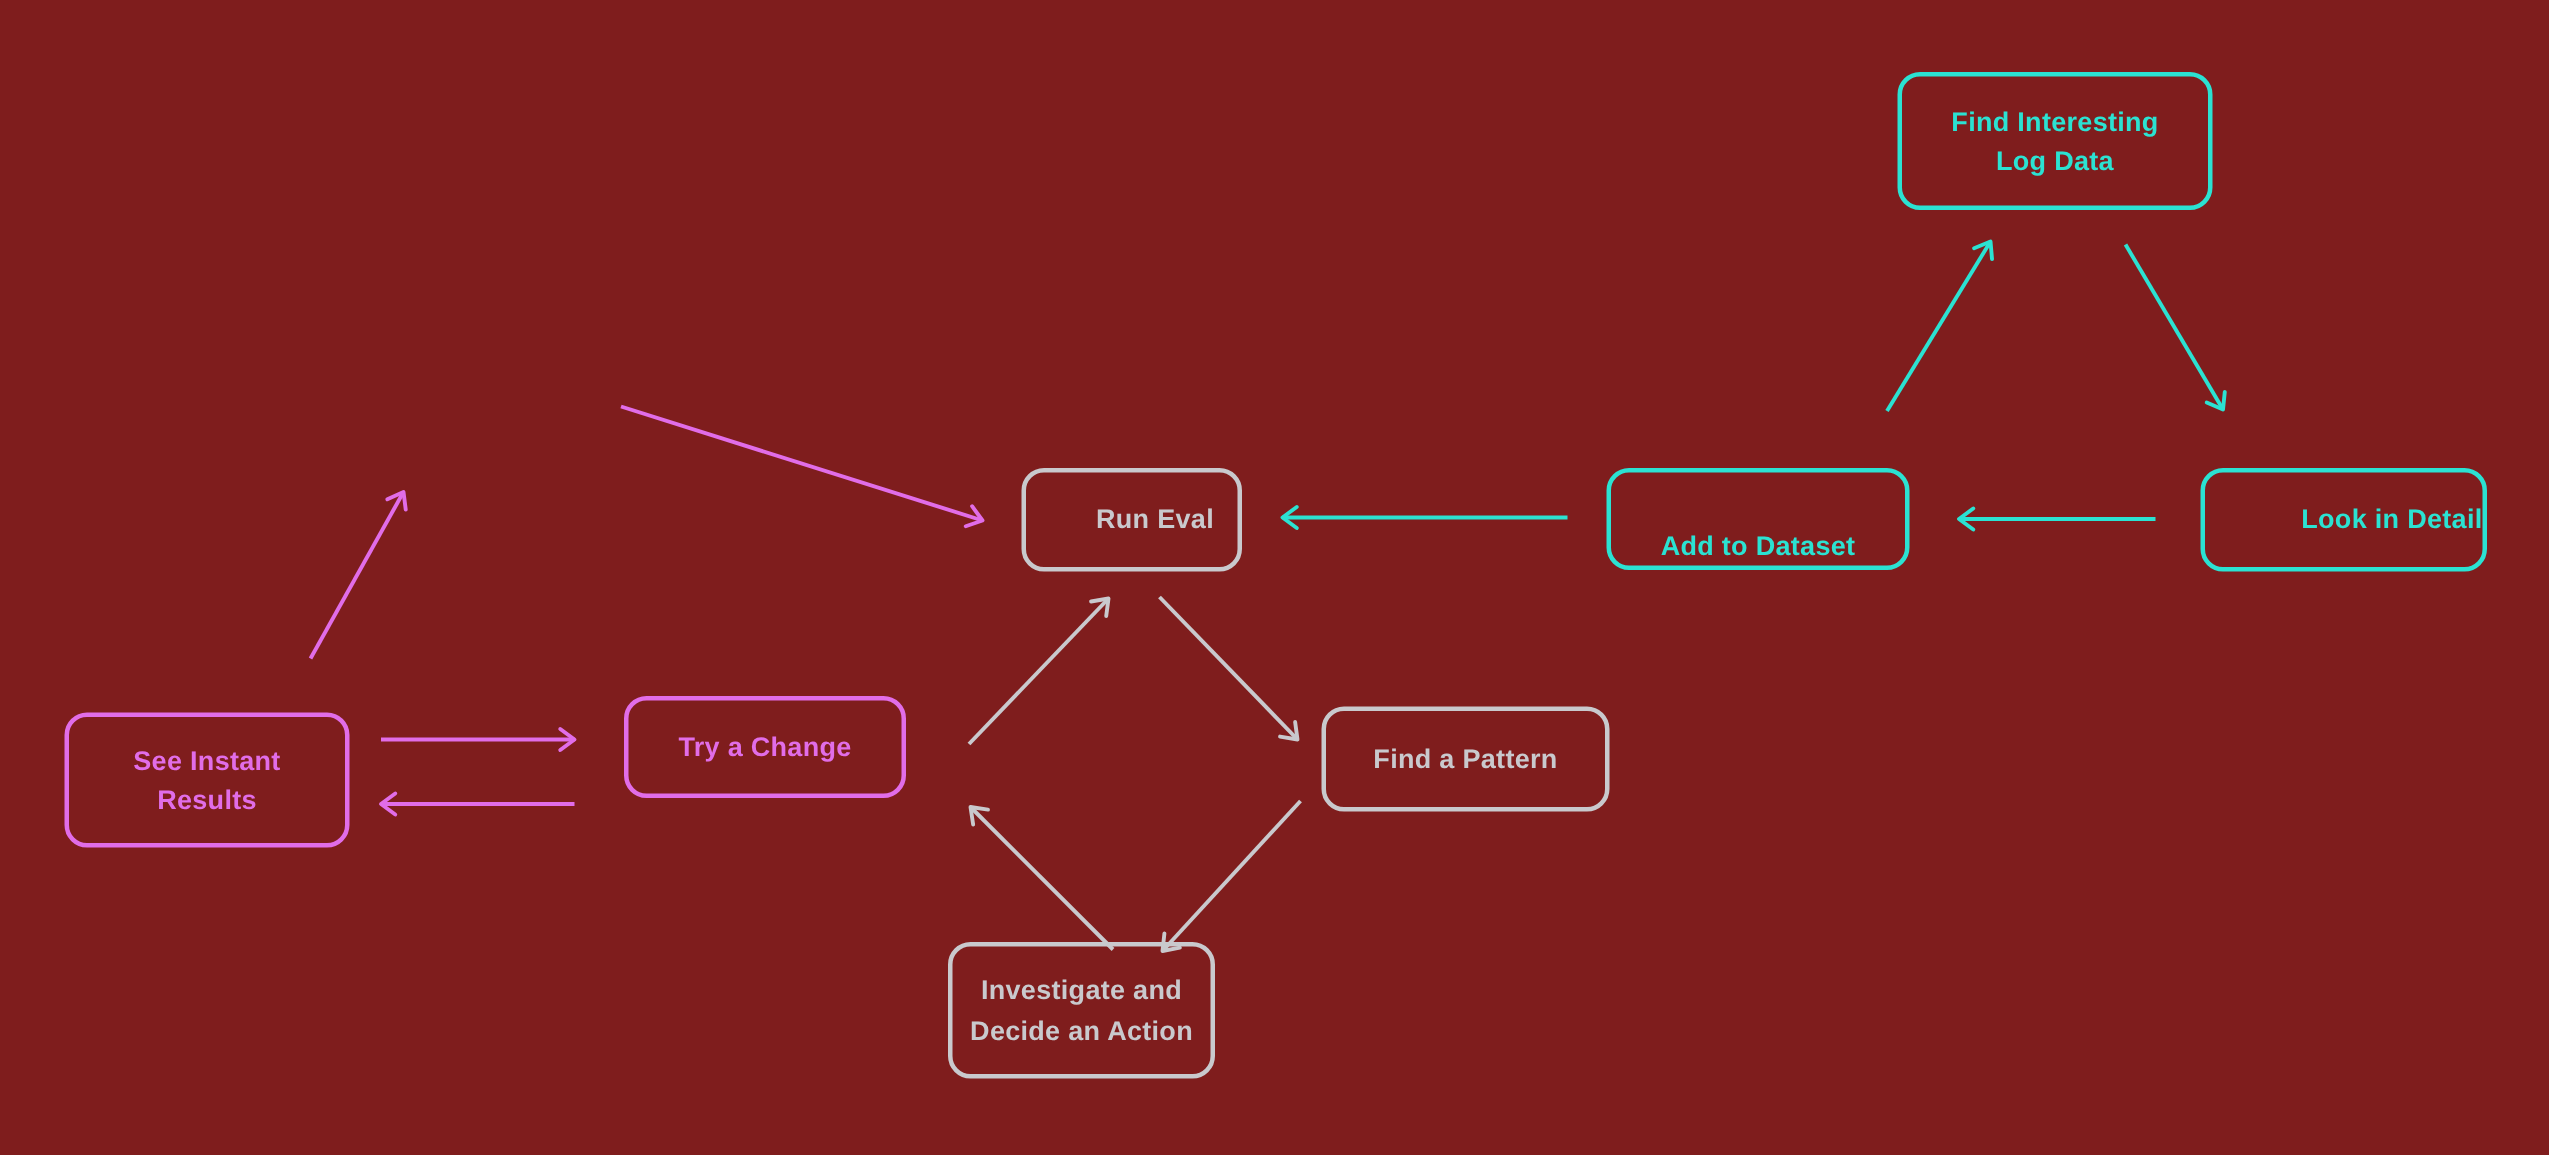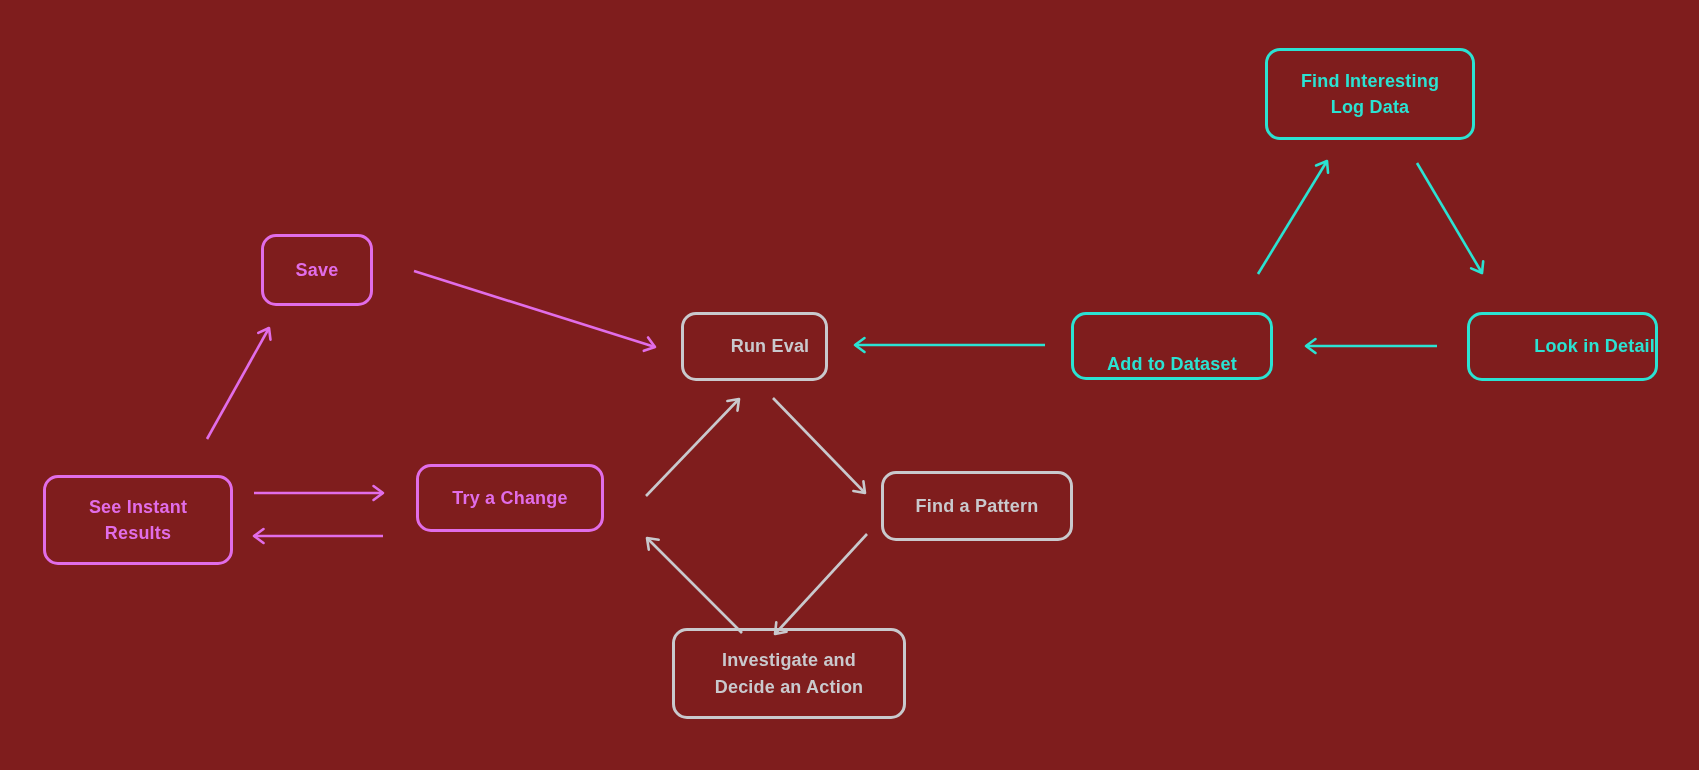--- a/index.html
+++ b/index.html
@@ -67,19 +67,18 @@
       <line x1="254" y1="493" x2="383" y2="493" stroke="#E16DE8" stroke-width="2.6" marker-end="url(#arrow-magenta)"></line>
       <line x1="383" y1="536" x2="254" y2="536" stroke="#E16DE8" stroke-width="2.6" marker-end="url(#arrow-magenta)"></line>
     </svg>
 
   <div class="node" style="left: 1265px; top: 48px; width: 210px; height: 92px; border-color: rgb(43, 226, 210); color: rgb(43, 226, 210);"><span>Find Interesting
 Log Data</span></div>
   <div class="node" style="left: 1467px; top: 312px; width: 191px; height: 69px; border-color: rgb(43, 226, 210); color: rgb(43, 226, 210); justify-content: flex-end;"><span>Look in Detail</span></div>
   <div class="node" style="left: 1071px; top: 312px; width: 202px; height: 68px; border-color: rgb(43, 226, 210); color: rgb(43, 226, 210); align-items: flex-end;"><span>Add to Dataset</span></div>
   <div class="node" style="left: 681px; top: 312px; width: 147px; height: 69px; border-color: rgb(201, 201, 205); color: rgb(201, 201, 205); padding-left: 31px;"><span>Run Eval</span></div>
   <div class="node" style="left: 881px; top: 471px; width: 192px; height: 70px; border-color: rgb(201, 201, 205); color: rgb(201, 201, 205);"><span>Find a Pattern</span></div>
-  <div class="node" style="left: 672px; top: 628px; width: 234px; height: 91px; border-color: rgb(201, 201, 205); color: rgb(201, 201, 205);"><span>Investigate and
+  <div class="node" style="left: 632px; top: 628px; width: 178px; height: 91px; border-color: rgb(201, 201, 205); color: rgb(201, 201, 205);"><span>Investigate and
 Decide an Action</span></div>
   <div class="node" style="left: 416px; top: 464px; width: 188px; height: 68px; border-color: rgb(225, 109, 232); color: rgb(225, 109, 232);"><span>Try a Change</span></div>
   <div class="node" style="left: 43px; top: 475px; width: 190px; height: 90px; border-color: rgb(225, 109, 232); color: rgb(225, 109, 232);"><span>See Instant
 Results</span></div>
-  <div class="node" style="left: 261px; top: 234px; width: 112px; height: 72px; border-color: rgb(225, 109, 232); color: rgb(225, 109, 232);"><span>Save</span></div>
 </div>
 
 </body></html>

